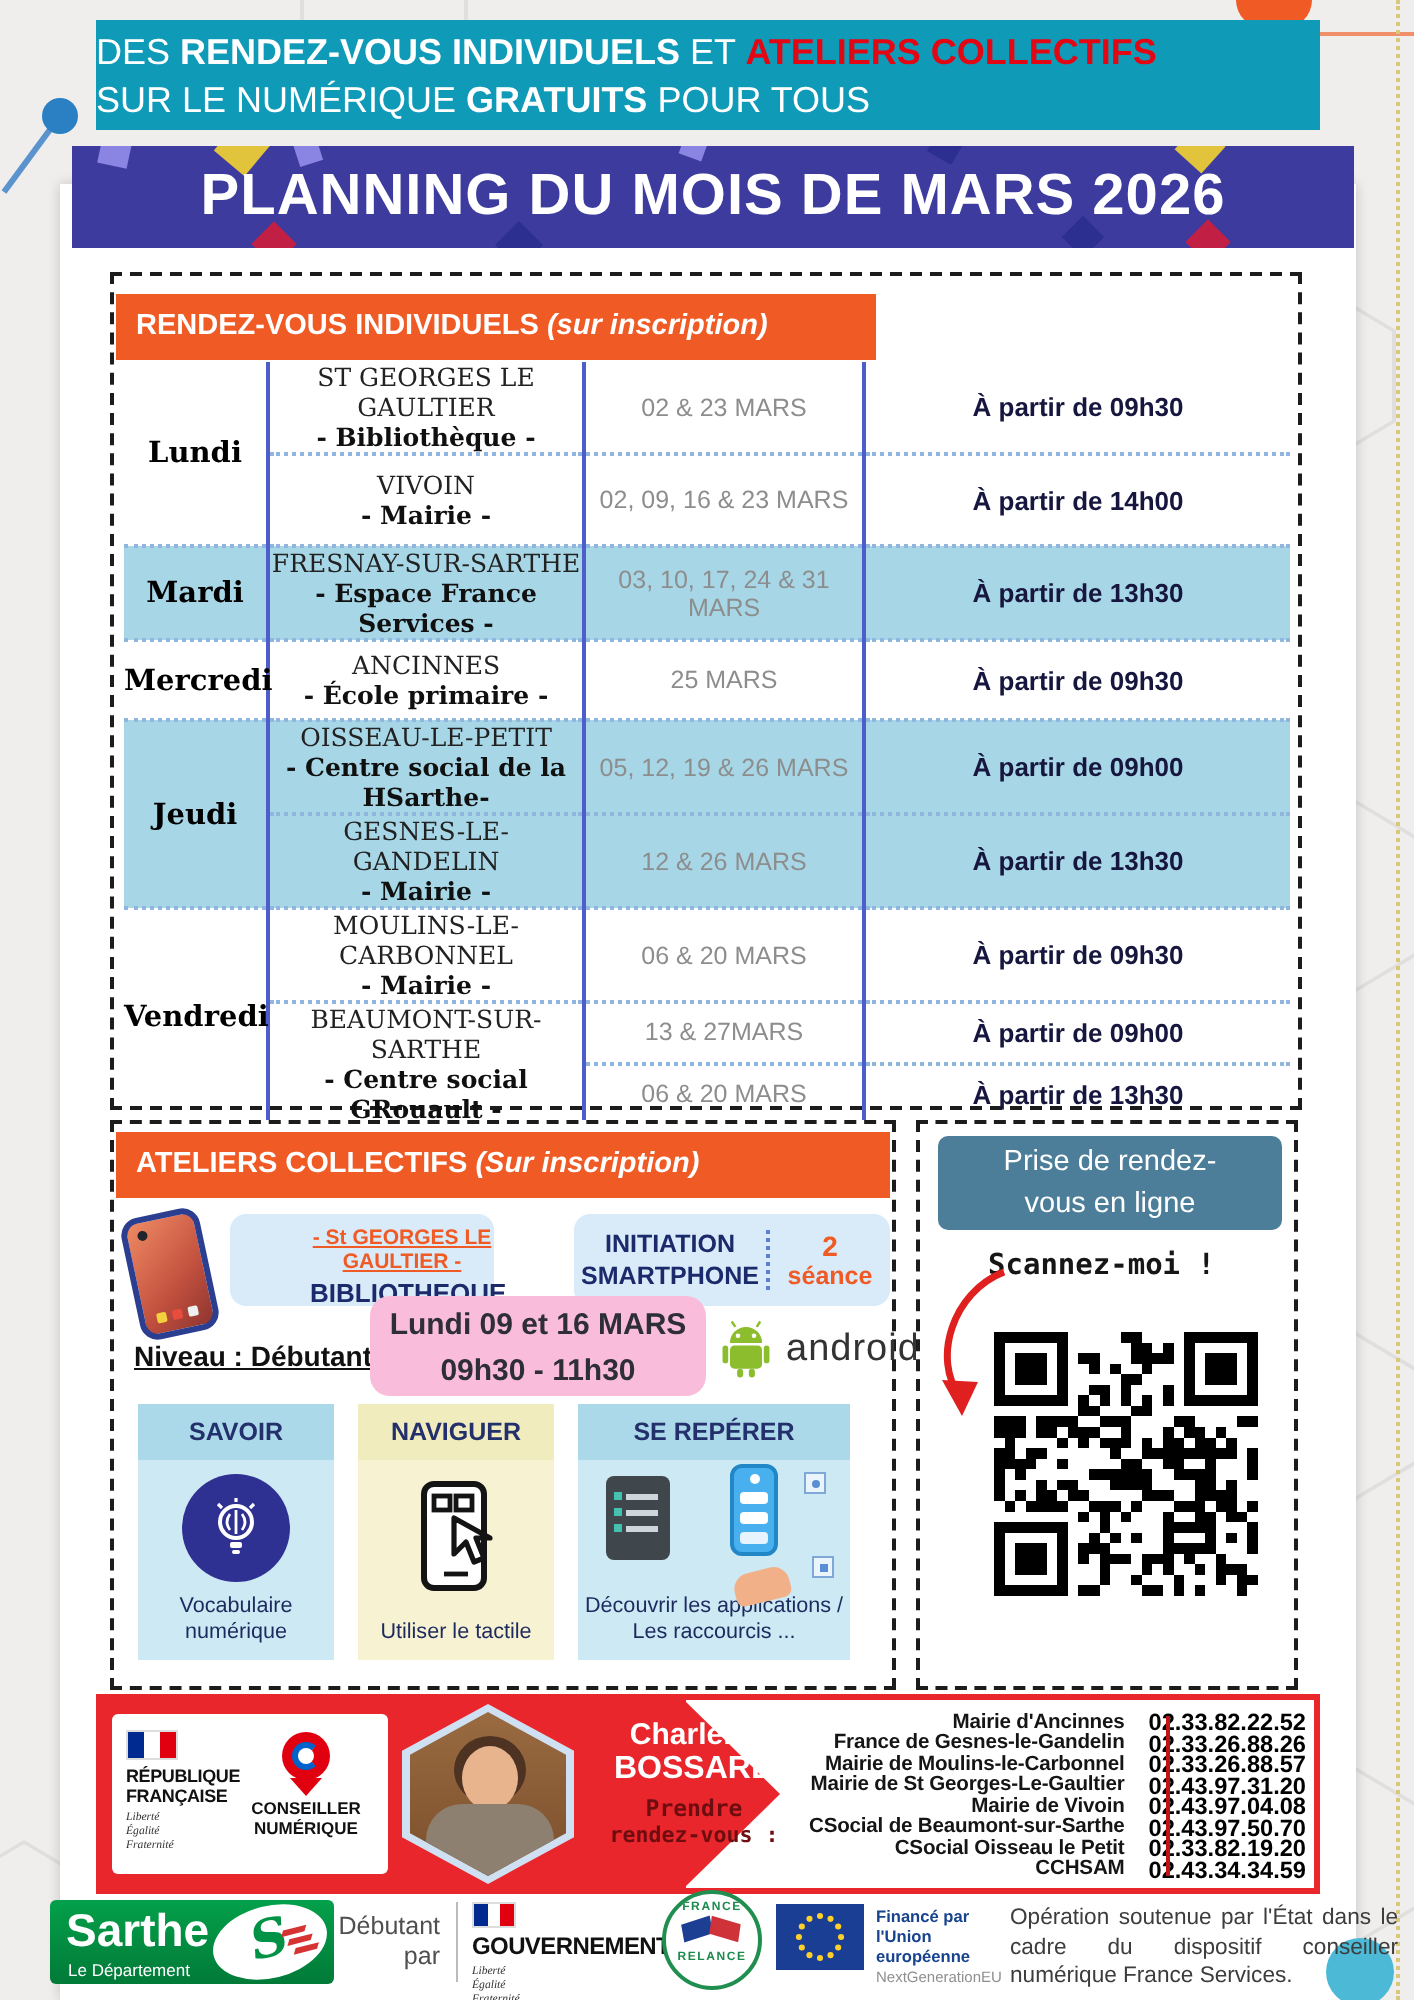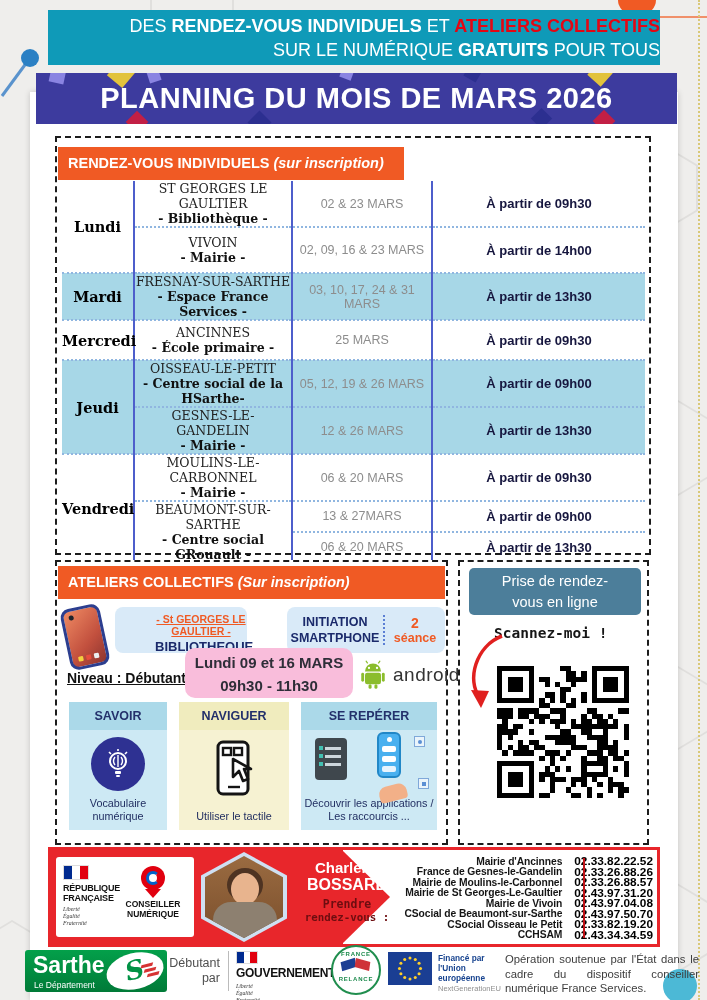--- a/index.html
+++ b/index.html
@@ -21,39 +21,39 @@
   .deco-orange-line { position:absolute; left:652px; top:16px; width:55px; height:2px; background:#f0906a; }
   .deco-dotted-edge { position:absolute; right:7px; top:0; height:100%; border-left:2px dotted #d9c878; }
   .deco-teal-circle { position:absolute; left:663px; top:969px; width:34px; height:34px;
           border-radius:50%; background:#4cb9d6; }
 
   .white-panel { position:absolute; left:30px; top:92px; width:648px; height:908px;
           background:#ffffff; box-shadow:0 0 6px rgba(0,0,0,.18); }
 
   
   .banner-teal { position:absolute; left:48px; top:10px; width:612px; height:55px;
-          background:#0f9ab8; color:#fff; text-align:right; font-size:18px; line-height:24px; padding-top:4px; }
+          background:#0f9ab8; color:#fff; text-align:left; font-size:18px; line-height:24px; padding-top:4px; }
   .banner-teal b { font-weight:800; }
   .banner-teal .red { color:#e30613; font-weight:800; }
   .banner-purple { position:absolute; left:36px; top:73px; width:641px; height:51px;
           background:#3d3b9e; overflow:hidden; }
   .banner-purple .ttl { position:relative; z-index:2; color:#fff; font-weight:800; font-size:29px;
           letter-spacing:.5px; text-align:center; line-height:51px; }
   .confetti { position:absolute; z-index:1; }
 
   
   .sec { position:absolute; background:#fff; border:2px dashed #1c1c1c; }
   .sec1 { left:55px; top:136px; width:596px; height:419px; }
   .sec2 { left:55px; top:560px; width:393px; height:285px; }
   .sec3 { left:458px; top:560px; width:191px; height:285px; }
 
   .orange-head { position:absolute; background:#f05a24; color:#fff; font-weight:800;
           font-size:14.5px; line-height:33px; height:33px; padding-left:10px; white-space:nowrap; }
   .orange-head i { font-weight:800; }
-  .oh1 { left:1px; top:9px; width:346px; }
+  .oh1 { left:1px; top:9px; width:380px; }
   .oh2 { left:1px; top:4px; width:387px; }
 
   
   table.sched { position:absolute; left:5px; top:43px; border-collapse:collapse; table-layout:fixed; width:583px; }
   table.sched td { padding:0; vertical-align:middle; text-align:center; }
   tr.h46 { height:46px; } tr.h40 { height:40px; } tr.h44 { height:44px; } tr.h28 { height:28px; }
   td.day { font-family:"DejaVu Serif", serif; font-weight:bold; color:#000000; font-size:14.5px; }
   td.place .l1 { font-family:"DejaVu Serif", serif; font-size:12.5px; color:#222; }
   td.place .l2 { font-family:"DejaVu Serif", serif; font-weight:bold; font-size:12.5px; color:#101010; }
   td.dates { color:#8d8d8d; font-size:12.5px; padding:0 6px; }
@@ -86,21 +86,21 @@
   .android { position:absolute; left:300px; top:95px; display:flex; align-items:center; gap:4px; }
   .android .word { font-size:19px; color:#333; letter-spacing:.5px; }
 
   .cards { position:absolute; left:12px; top:140px; display:flex; gap:12px; }
   .card { height:128px; display:flex; flex-direction:column; }
   .card .head { height:28px; line-height:28px; text-align:center; font-size:12.5px; font-weight:800; color:#23306b; }
   .card .bodyi { flex:1; display:flex; align-items:center; justify-content:center; position:relative; }
   .card .cap { text-align:center; font-size:10.8px; color:#1d2a5e; line-height:13px; padding:0 2px 7px; }
   .card.blue .head { background:#abd9e9; } .card.blue .bodyi,.card.blue .cap { background:#cde9f4; }
   .card.yel .head { background:#f0ecbe; } .card.yel .bodyi,.card.yel .cap { background:#f6f2d2; }
-  .c1w { width:98px; } .c2w { width:110px; } .c3w { width:136px; }
+  .c1w { width:98px; } .c2w { width:98px; } .c3w { width:136px; }
   .bulbcircle { width:54px; height:54px; border-radius:50%; background:#2e3192;
           display:flex; align-items:center; justify-content:center; }
   .mini { position:absolute; }
 
   
   .bookbox { position:absolute; left:9px; top:6px; width:172px; height:47px; background:#4c7e9a;
           border-radius:5px; color:#fff; text-align:center; font-size:14.5px; line-height:21px; padding-top:3px; }
   .scanlbl { position:absolute; left:34px; top:63px; font-family:"DejaVu Sans Mono", monospace;
           font-size:14.5px; font-weight:bold; color:#161616; }
   .qr { position:absolute; left:37px; top:104px; width:132px; height:132px; background:#fff; }

